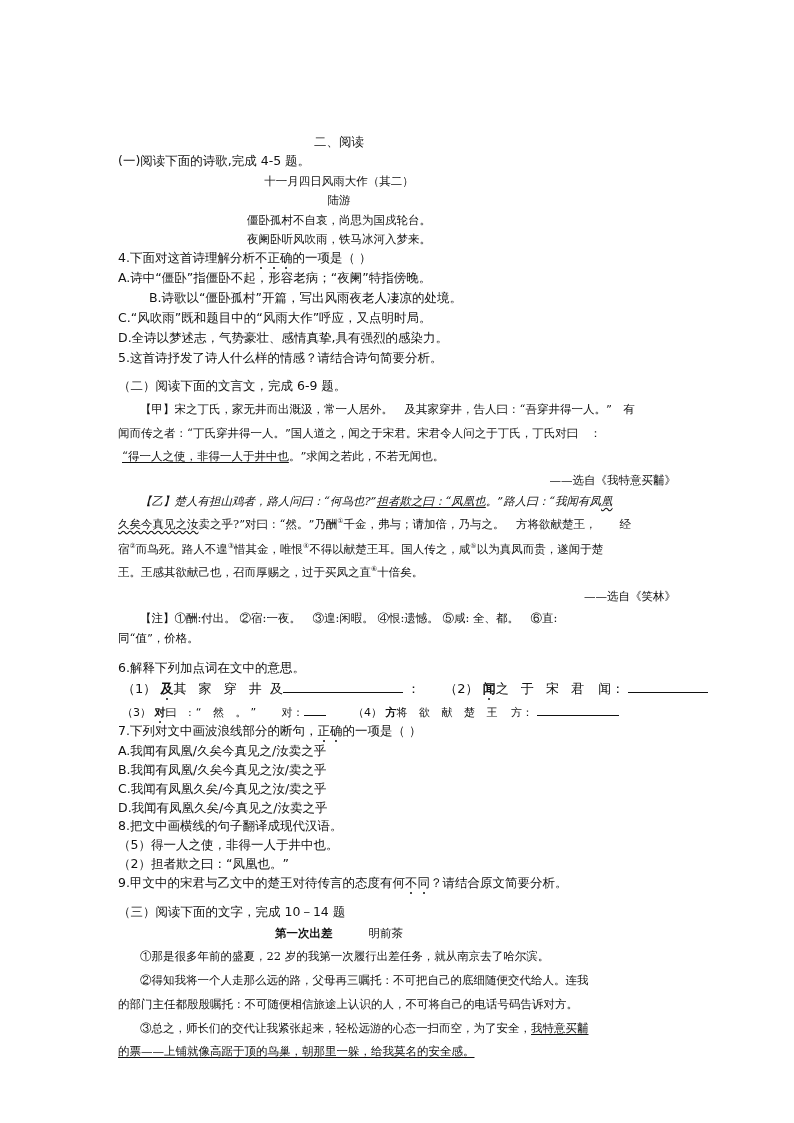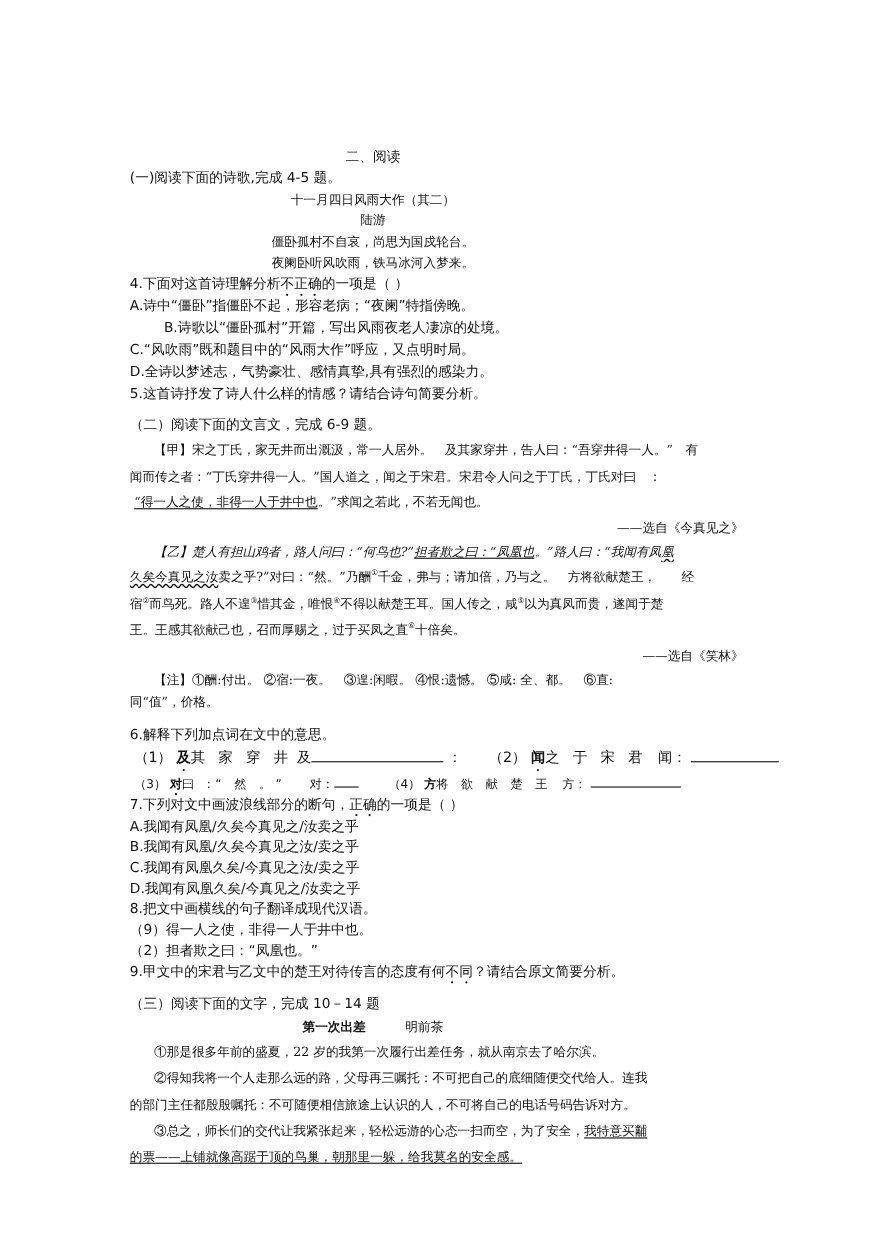--- a/index.html
+++ b/index.html
@@ -41,21 +41,21 @@
   <div class="line" style="left:118px; top:330px;">D.全诗以梦述志，气势豪壮、感情真挚,具有强烈的感染力。</div>
   <div class="line" style="left:118px; top:350px;">5.这首诗抒发了诗人什么样的情感？请结合诗句简要分析。</div>
 
   <div class="line" style="left:118px; top:378px;">（二）阅读下面的文言文，完成 6-9 题。</div>
 
   <div class="line serif" style="left:140px; top:401px;">【甲】宋之丁氏，家无井而出溉汲，常一人居外。　及其家穿井，告人曰：“吾穿井得一人。”　有</div>
   <div class="line serif" style="left:118px; top:425px;">闻而传之者：“丁氏穿井得一人。”国人道之，闻之于宋君。宋君令人问之于丁氏，丁氏对曰　：</div>
   <div class="line serif" style="left:122px; top:448px;">
     <span class="ul">“得一人之使，非得一人于井中也</span><span>。”求闻之若此，不若无闻也。</span>
   </div>
-  <div class="line serif" style="right:118px; top:472px;">——选自《今真见之》</div>
+  <div class="line serif" style="right:118px; top:472px;">——选自《我特意买黼》</div>
 
   <div class="line serif" style="left:140px; top:493px;font-style:italic;">
     <span>【乙】楚人有担山鸡者，路人问曰：“何鸟也?”</span><span class="ul">担者欺之曰：“凤凰也</span><span>。”路人曰：“我闻有凤</span><span class="wavy">凰</span>
   </div>
   <div class="line serif" style="left:118px; top:516px;">
     <span class="wavy">久矣今真见之汝</span><span>卖之乎?”对曰：“然。”乃酬</span><sup>①</sup><span>千金，弗与；请加倍，乃与之。　方将欲献楚王，　　经</span>
   </div>
   <div class="line serif" style="left:118px; top:541px;">
     <span>宿</span><sup>②</sup><span>而鸟死。路人不遑</span><sup>③</sup><span>惜其金，唯恨</span><sup>④</sup><span>不得以献楚王耳。国人传之，咸</span><sup>⑤</sup><span>以为真凤而贵，遂闻于楚</span>
   </div>
@@ -90,21 +90,21 @@
 
   <div class="line" style="left:118px; top:723px;">
     <span>7.下列对文中画波浪线部分的断句，</span><span class="dot">正</span><span class="dot">确</span><span>的一项是（ ）</span>
   </div>
   <div class="line" style="left:118px; top:743px;">A.我闻有凤凰/久矣今真见之/汝卖之乎</div>
   <div class="line" style="left:118px; top:762px;">B.我闻有凤凰/久矣今真见之汝/卖之乎</div>
   <div class="line" style="left:118px; top:781px;">C.我闻有凤凰久矣/今真见之汝/卖之乎</div>
   <div class="line" style="left:118px; top:800px;">D.我闻有凤凰久矣/今真见之/汝卖之乎</div>
 
   <div class="line" style="left:118px; top:818px;">8.把文中画横线的句子翻译成现代汉语。</div>
-  <div class="line" style="left:118px; top:837px;">（9）得一人之使，非得一人于井中也。</div>
+  <div class="line" style="left:118px; top:837px;">（5）得一人之使，非得一人于井中也。</div>
   <div class="line" style="left:118px; top:856px;">（2）担者欺之曰：“凤凰也。”</div>
 
   <div class="line" style="left:118px; top:875px;">
     <span>9.甲文中的宋君与乙文中的楚王对待传言的态度有何</span><span class="dot">不</span><span class="dot">同</span><span>？请结合原文简要分析。</span>
   </div>
 
   <div class="line" style="left:118px; top:904px;">（三）阅读下面的文字，完成 10－14 题</div>
   <div class="line center serif" style="top:925px;">
     <span class="bold">第一次出差</span><span style="display:inline-block; width:36px;"></span><span>明前茶</span>
   </div>

